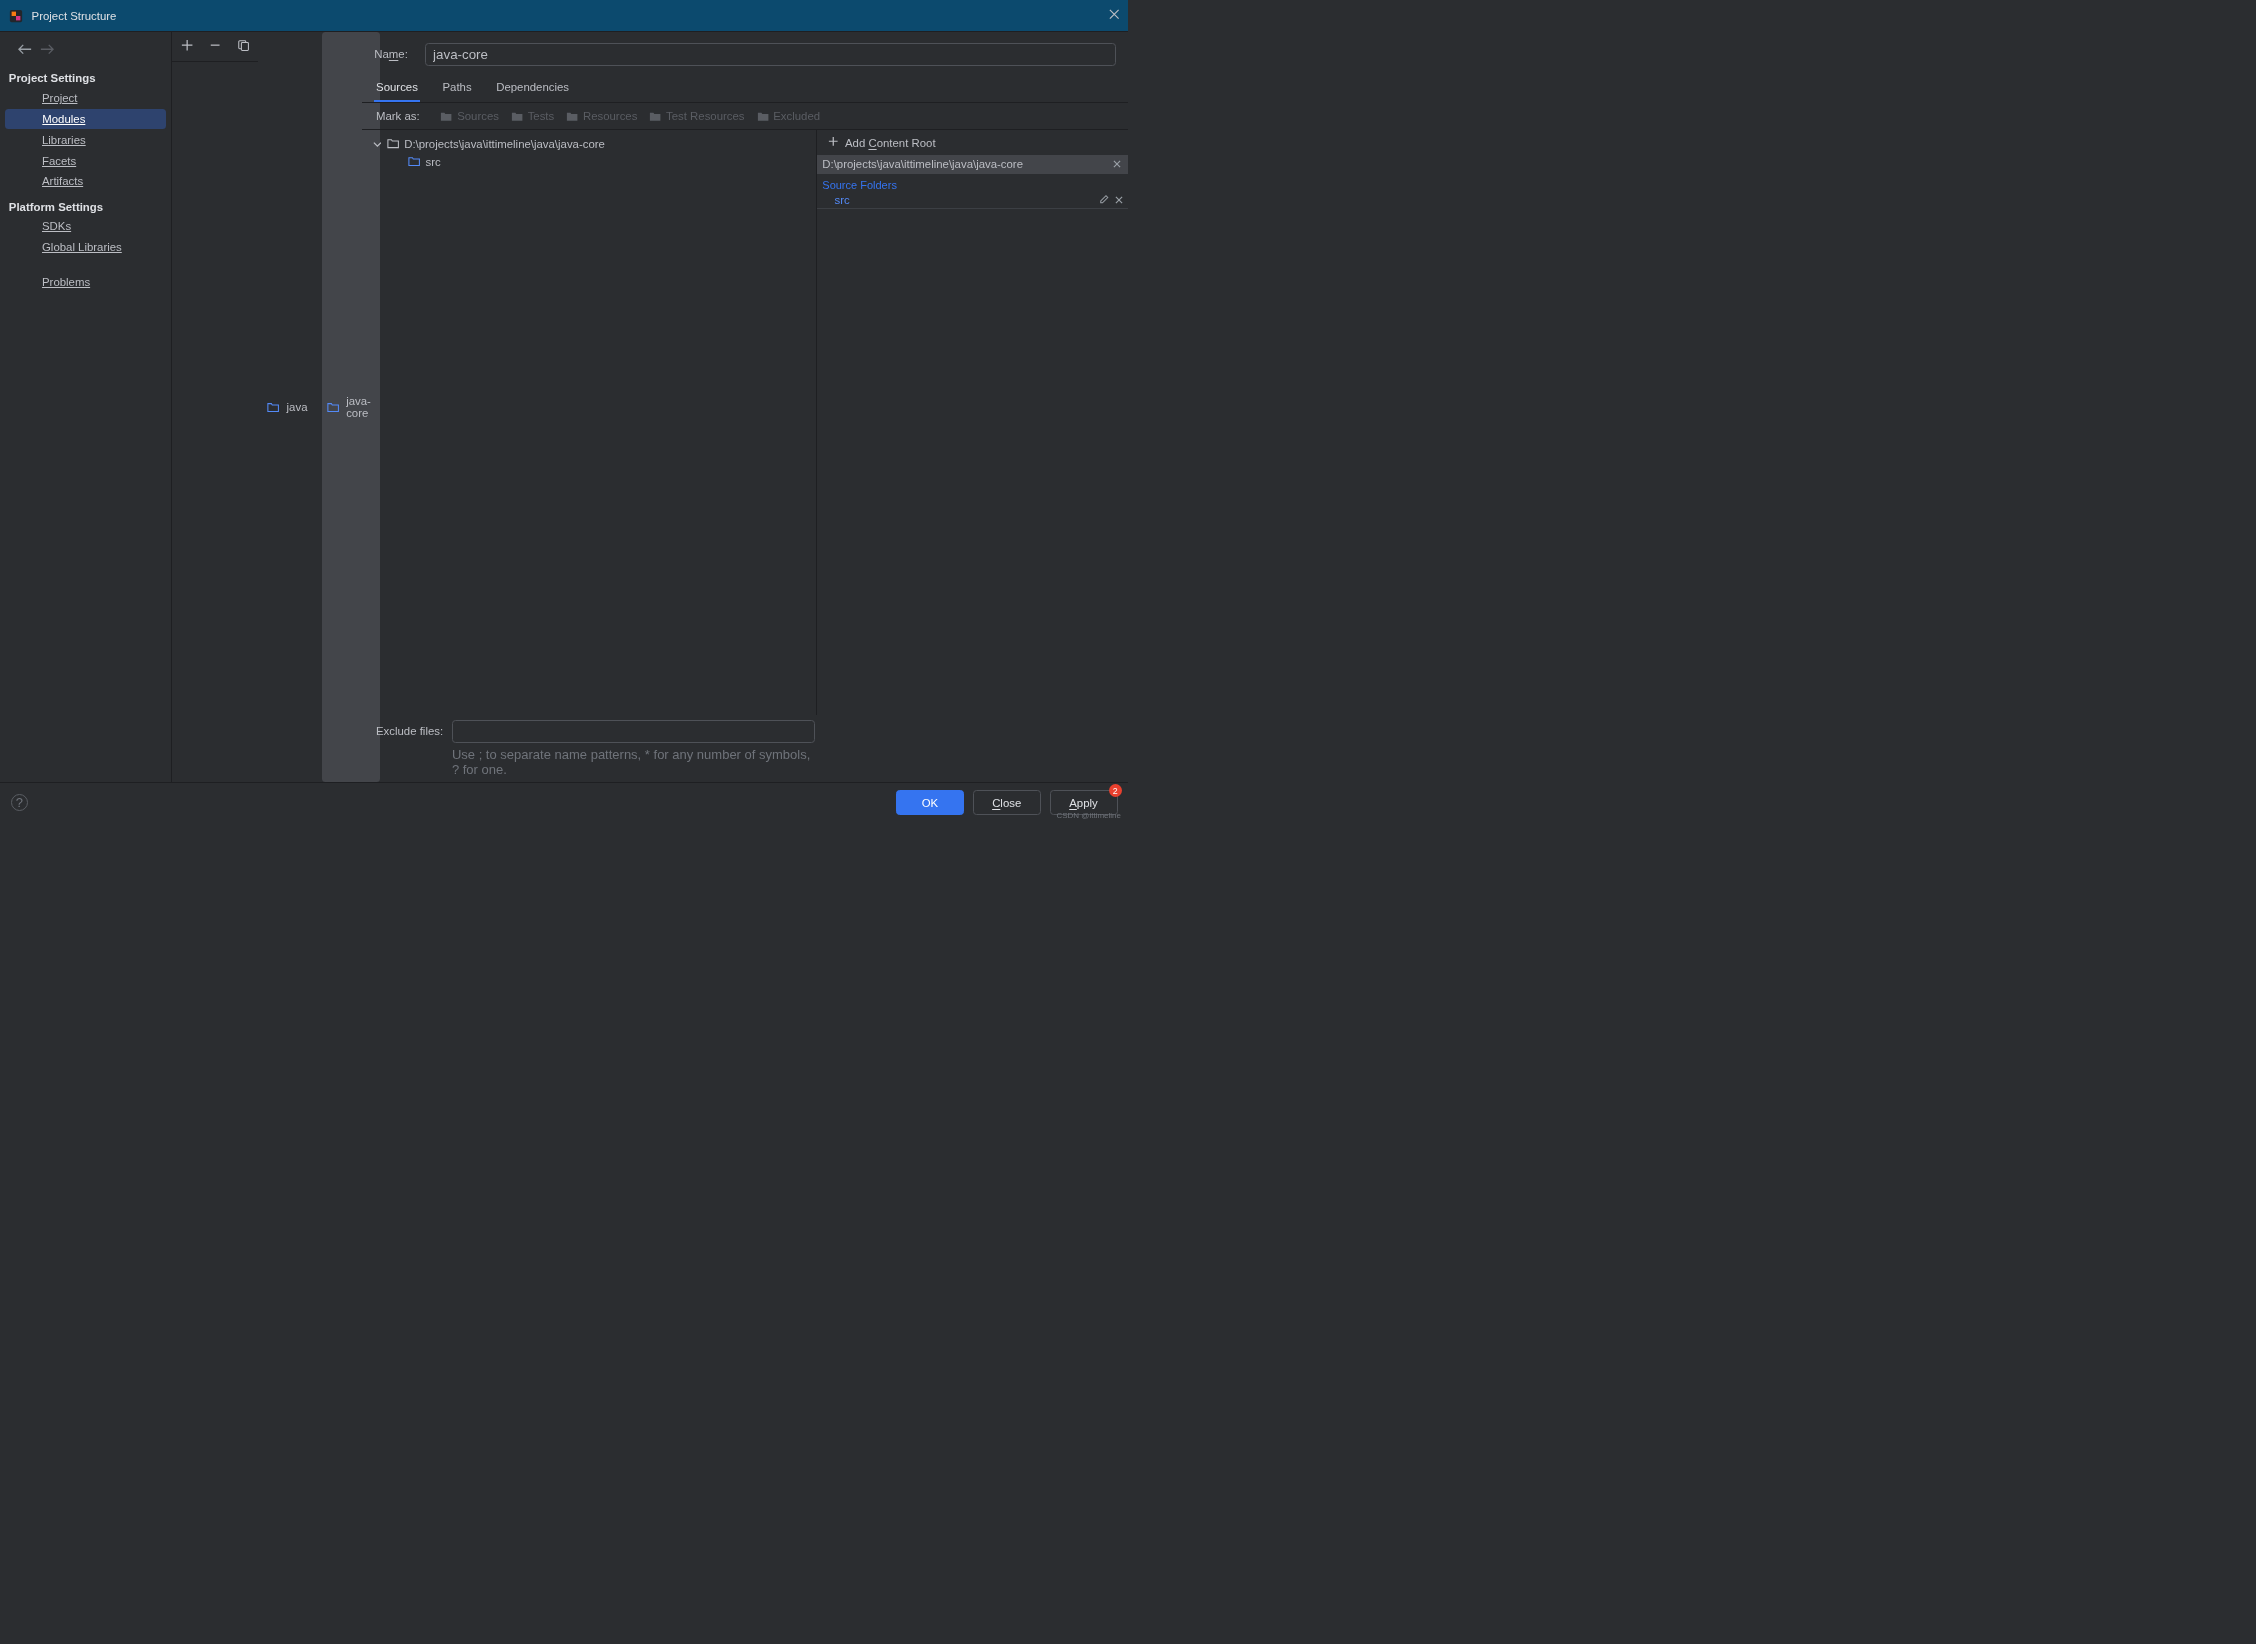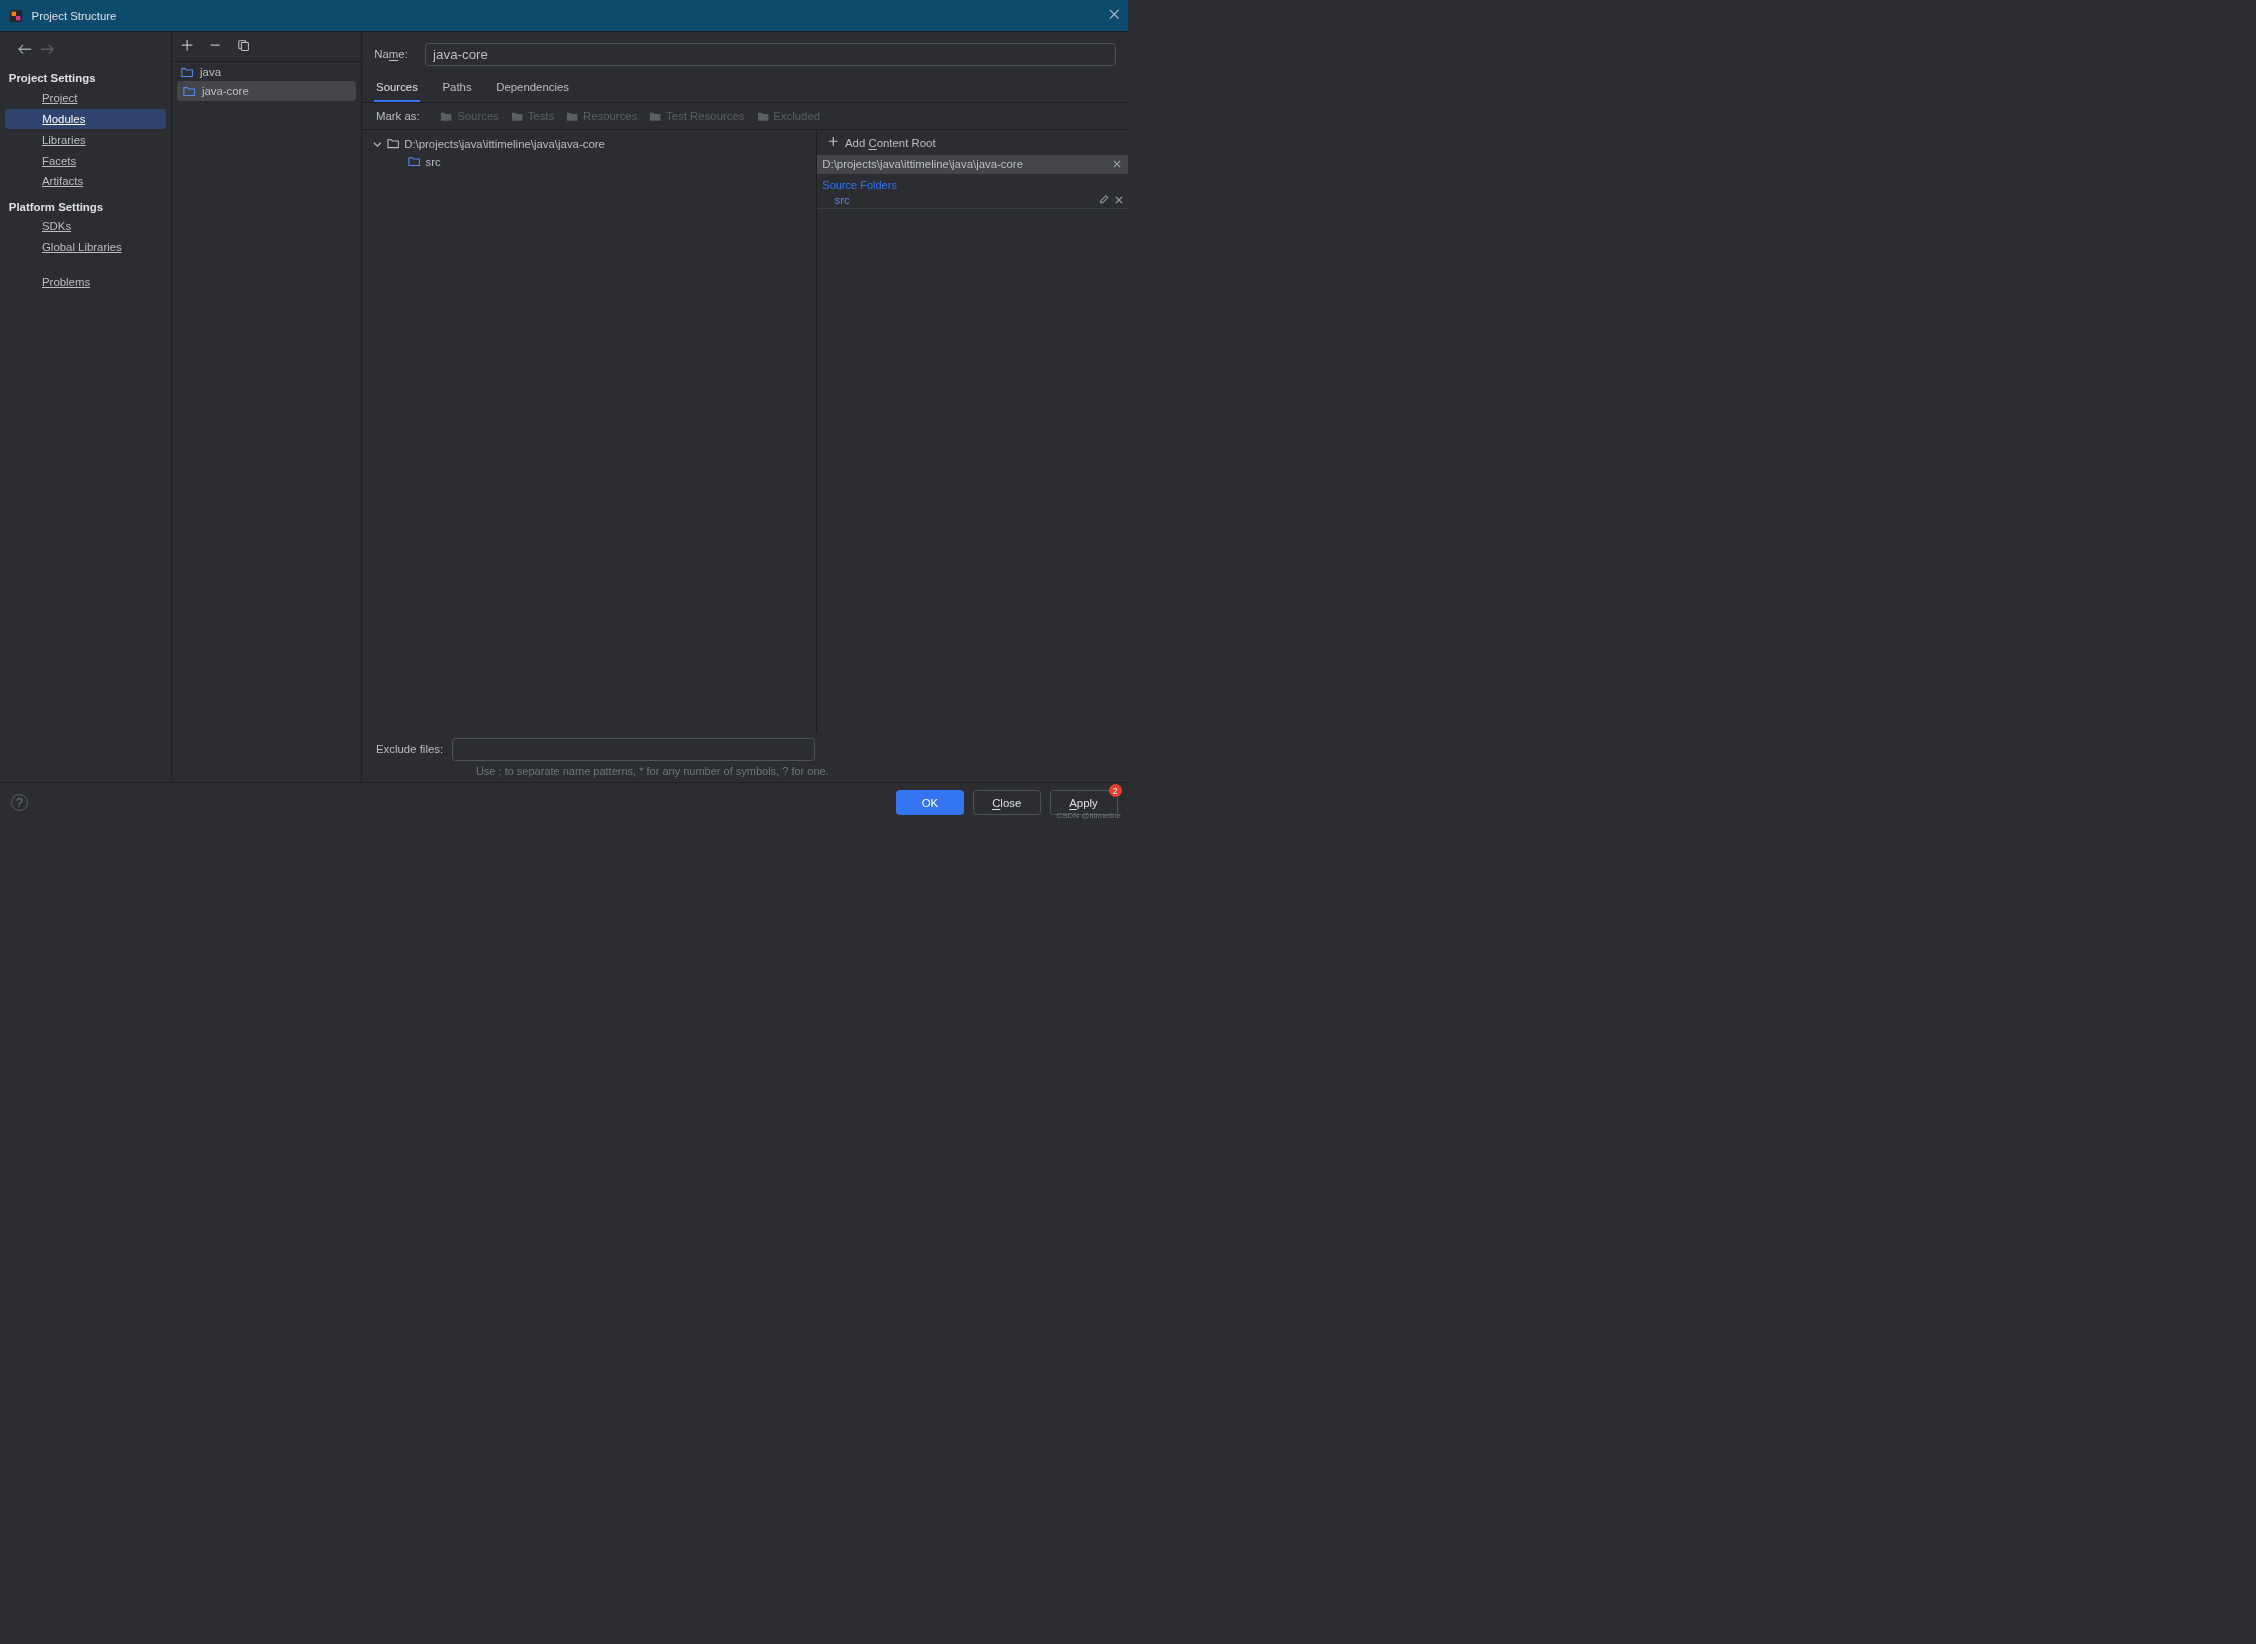--- a/index.html
+++ b/index.html
@@ -63,21 +63,21 @@
   color: #fff;
   border-radius: 3.5px;
   margin: 0 5.3px;
   padding-left: 37px;
 }
 
 .mid-col {
   width: 190px;
   border-right: 0.9px solid #1e1f22;
   display: flex;
-  flex-direction: column;
+  flex-direction: row;
 }
 .mid-toolbar {
   height: 30px;
   display: flex;
   align-items: center;
   gap: 16px;
   padding: 0 8.8px;
   border-bottom: 0.9px solid #1e1f22;
 }
 .mid-toolbar .tb-icon { color: #bcbec4; cursor: pointer; }
@@ -240,21 +240,21 @@
 .exclude-col { display: flex; flex-direction: column; }
 .exclude-input {
   width: 363px;
   background: #2b2d30;
   border: 0.9px solid #4e5157;
   border-radius: 3.5px;
   height: 23px;
   color: #bcbec4;
   padding: 0 5.3px;
 }
-.hint { color: #6f737a; font-size: 11px; padding-top: 3.5px; max-width: 369px; margin-left: 24px; }
+.hint { color: #6f737a; font-size: 13px; padding-top: 3.5px; max-width: 369px; }
 
 .footer {
   height: 40px;
   border-top: 0.9px solid #1e1f22;
   display: flex;
   align-items: center;
   padding: 0 10.5px;
   gap: 8.8px;
 }
 .footer .help { color: #6f737a; font-size: 13px; border: 0.9px solid #5a5d63; border-radius: 50%; width: 17.6px; height: 17.6px; display:flex; align-items:center; justify-content:center; cursor:pointer;}

